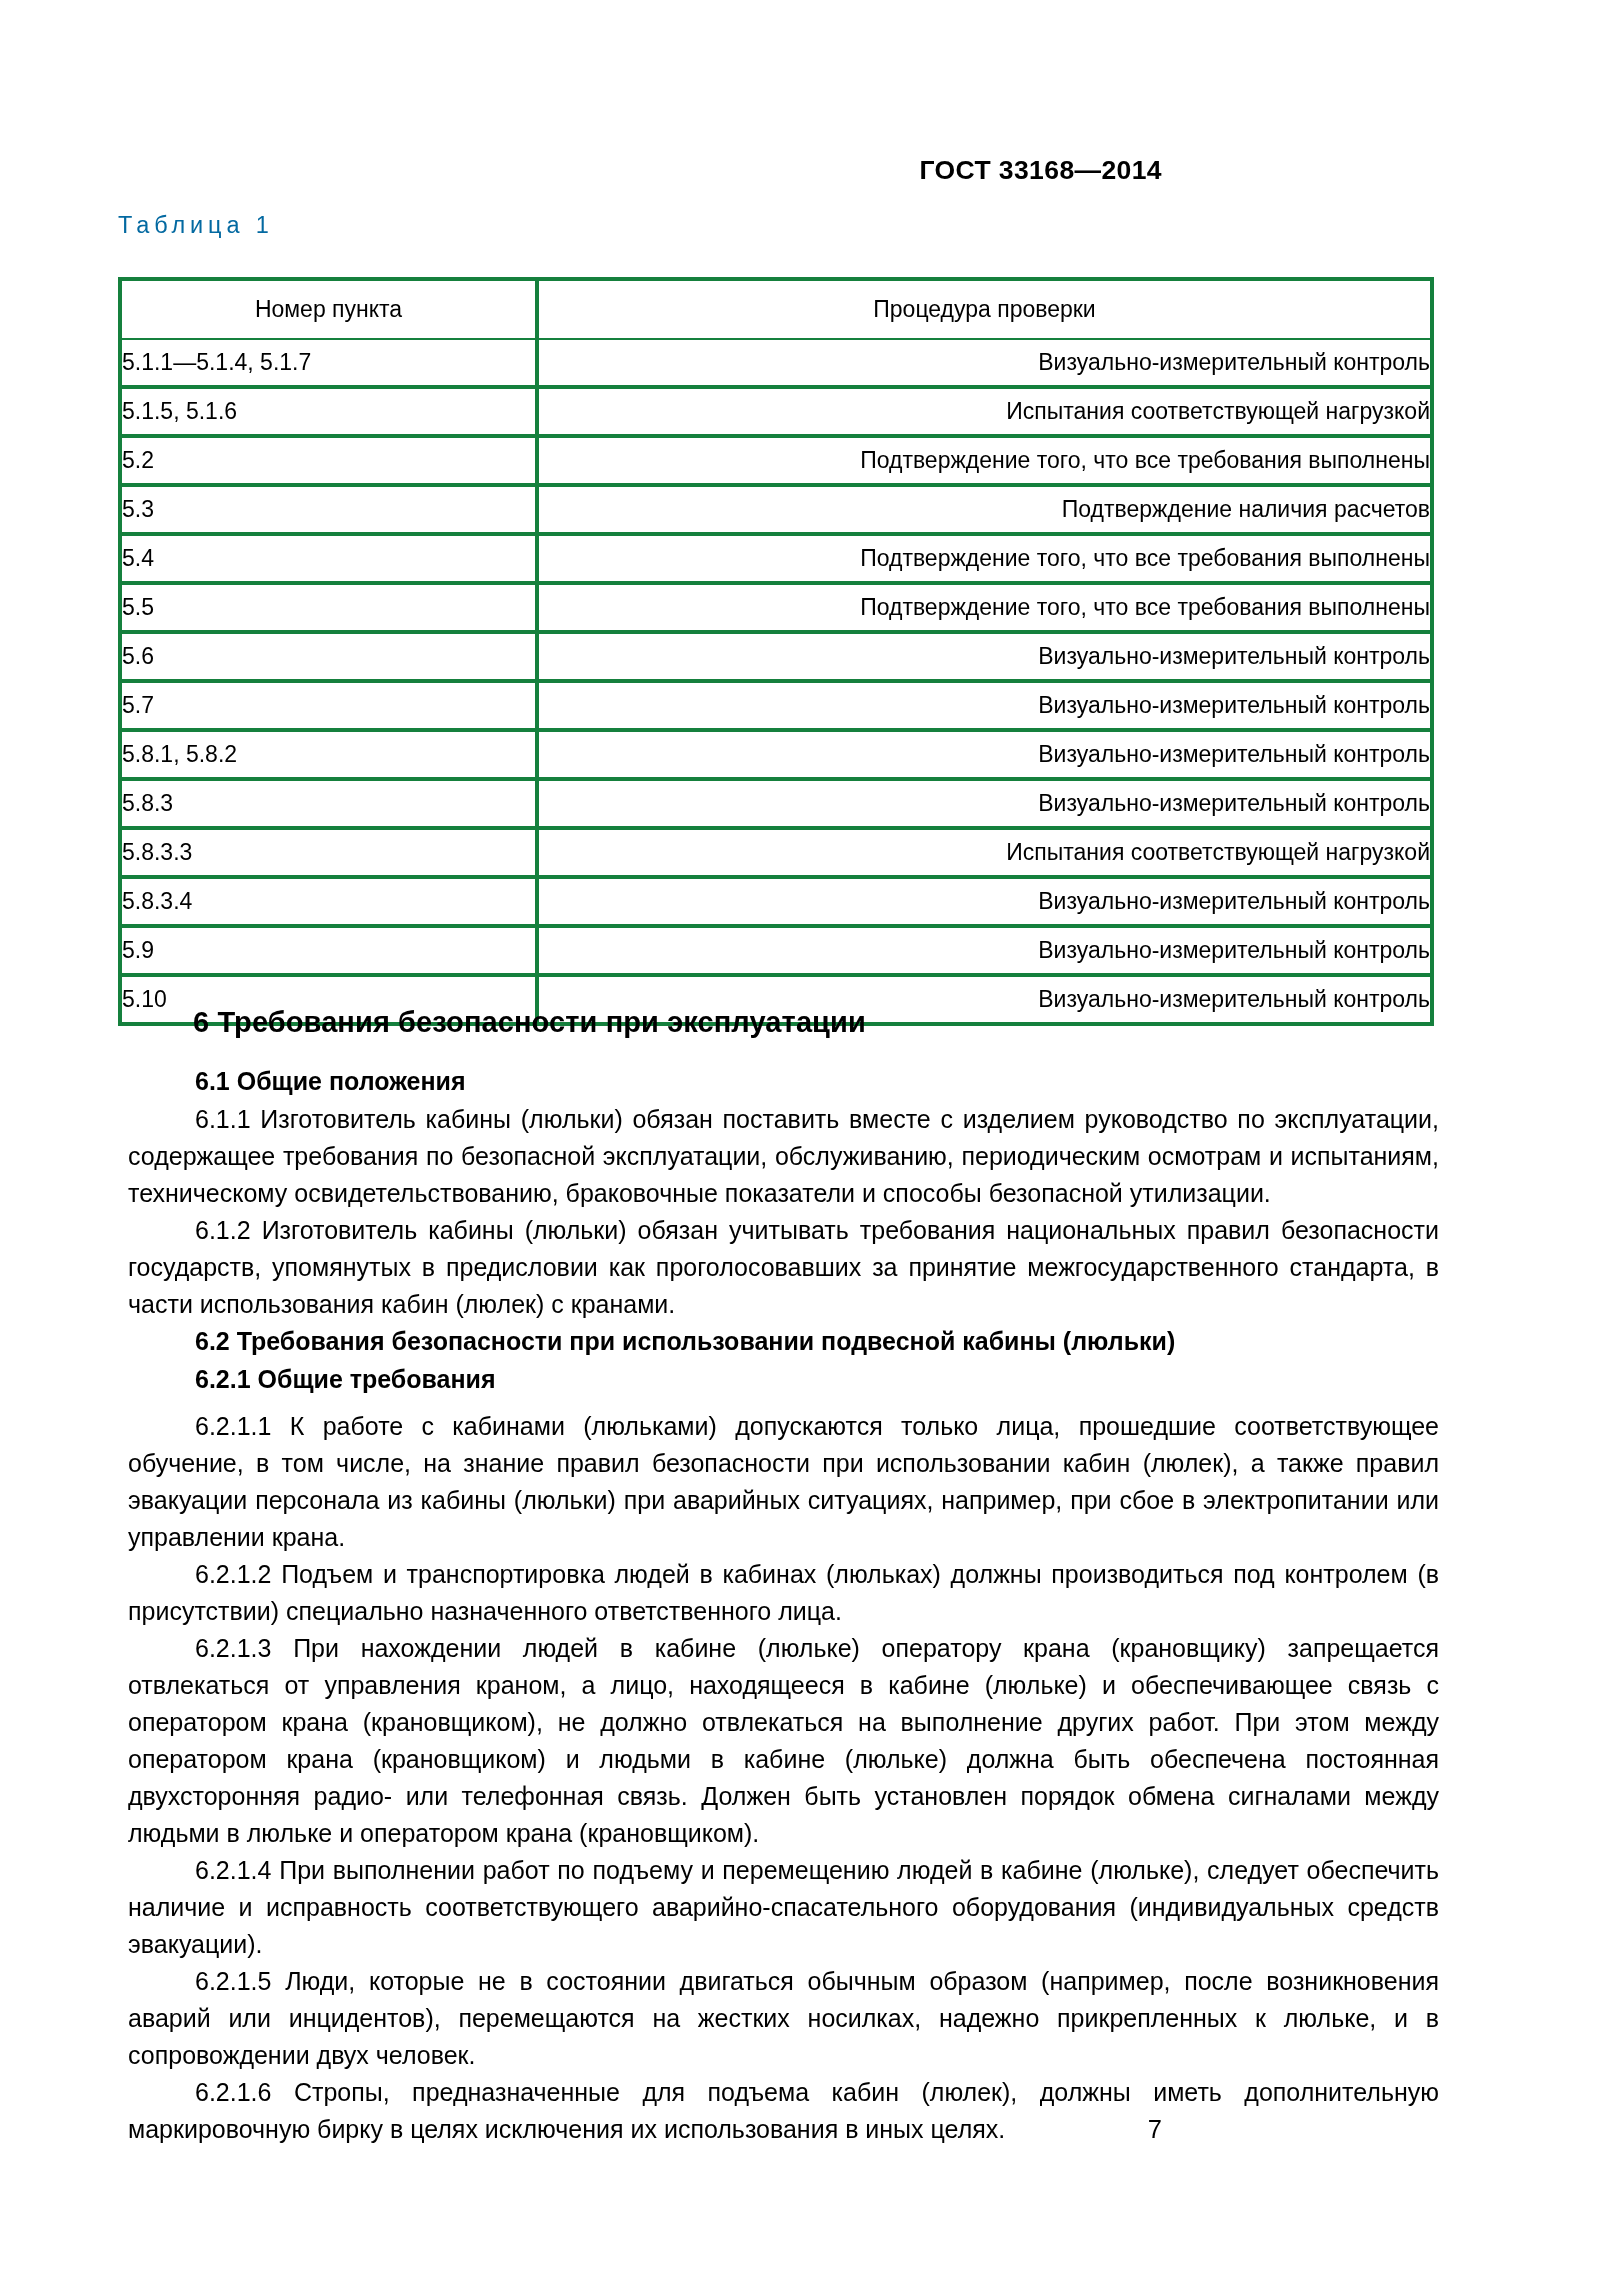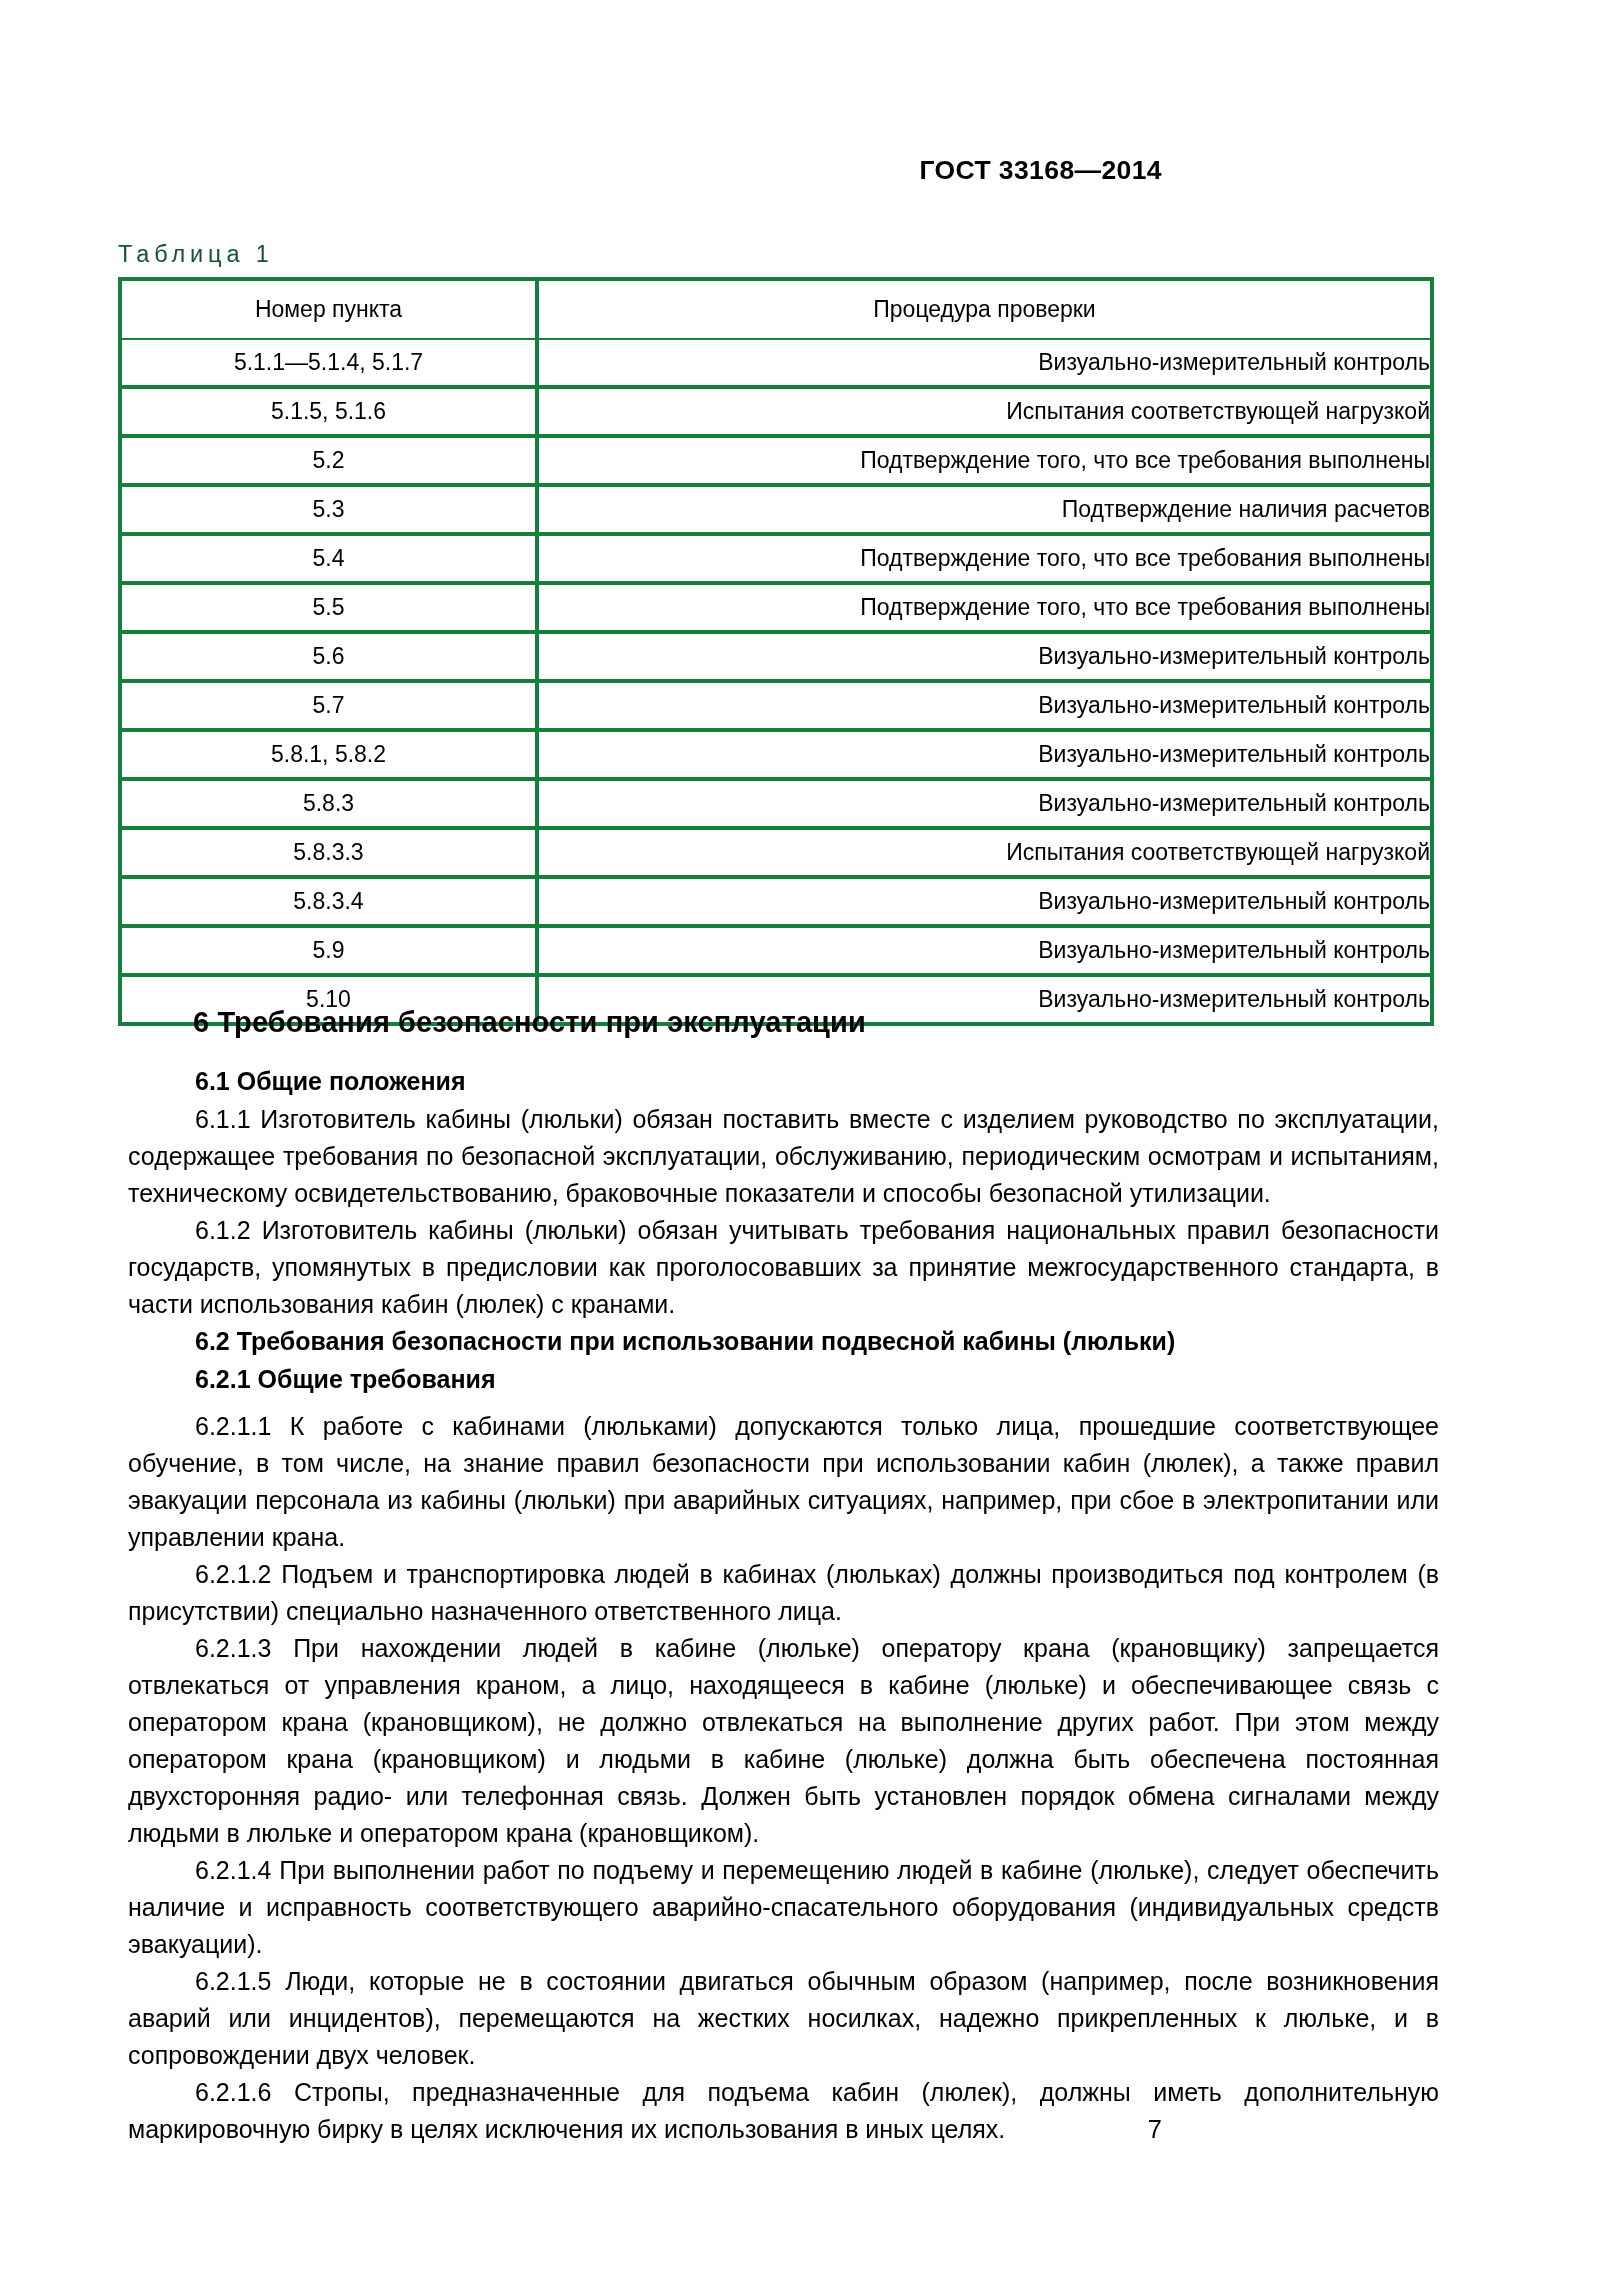--- a/index.html
+++ b/index.html
@@ -31,25 +31,25 @@
     right: 118px;
     font-size: 26.5px;
     font-weight: bold;
     letter-spacing: 0.4px;
     white-space: nowrap;
   }
 
   
   .table-caption {
     position: absolute;
-    top: 241px;
+    top: 212px;
     left: 118px;
     font-size: 23.5px;
     letter-spacing: 4.9px;
-    color: #14532d;
+    color: #0369a1;
   }
 
   
   .check-table {
     position: absolute;
     top: 277px;
     left: 118px;
     width: 1311px;
     border-collapse: collapse;
     table-layout: fixed;
@@ -67,21 +67,20 @@
     vertical-align: middle;
   }
   .check-table thead th {
     height: 57px;
     text-align: center;
   }
   .check-table thead tr th { border-bottom-width: 2px; }
   .check-table tbody tr:first-child td { border-top-width: 2.9px; }
 
   .check-table td.num {
-    text-align: center;
   }
   .check-table td.proc {
     text-align: right;
     padding-left: 33px;
   }
 
   
   h2.sec-head {
     position: absolute;
     margin: 8px;

